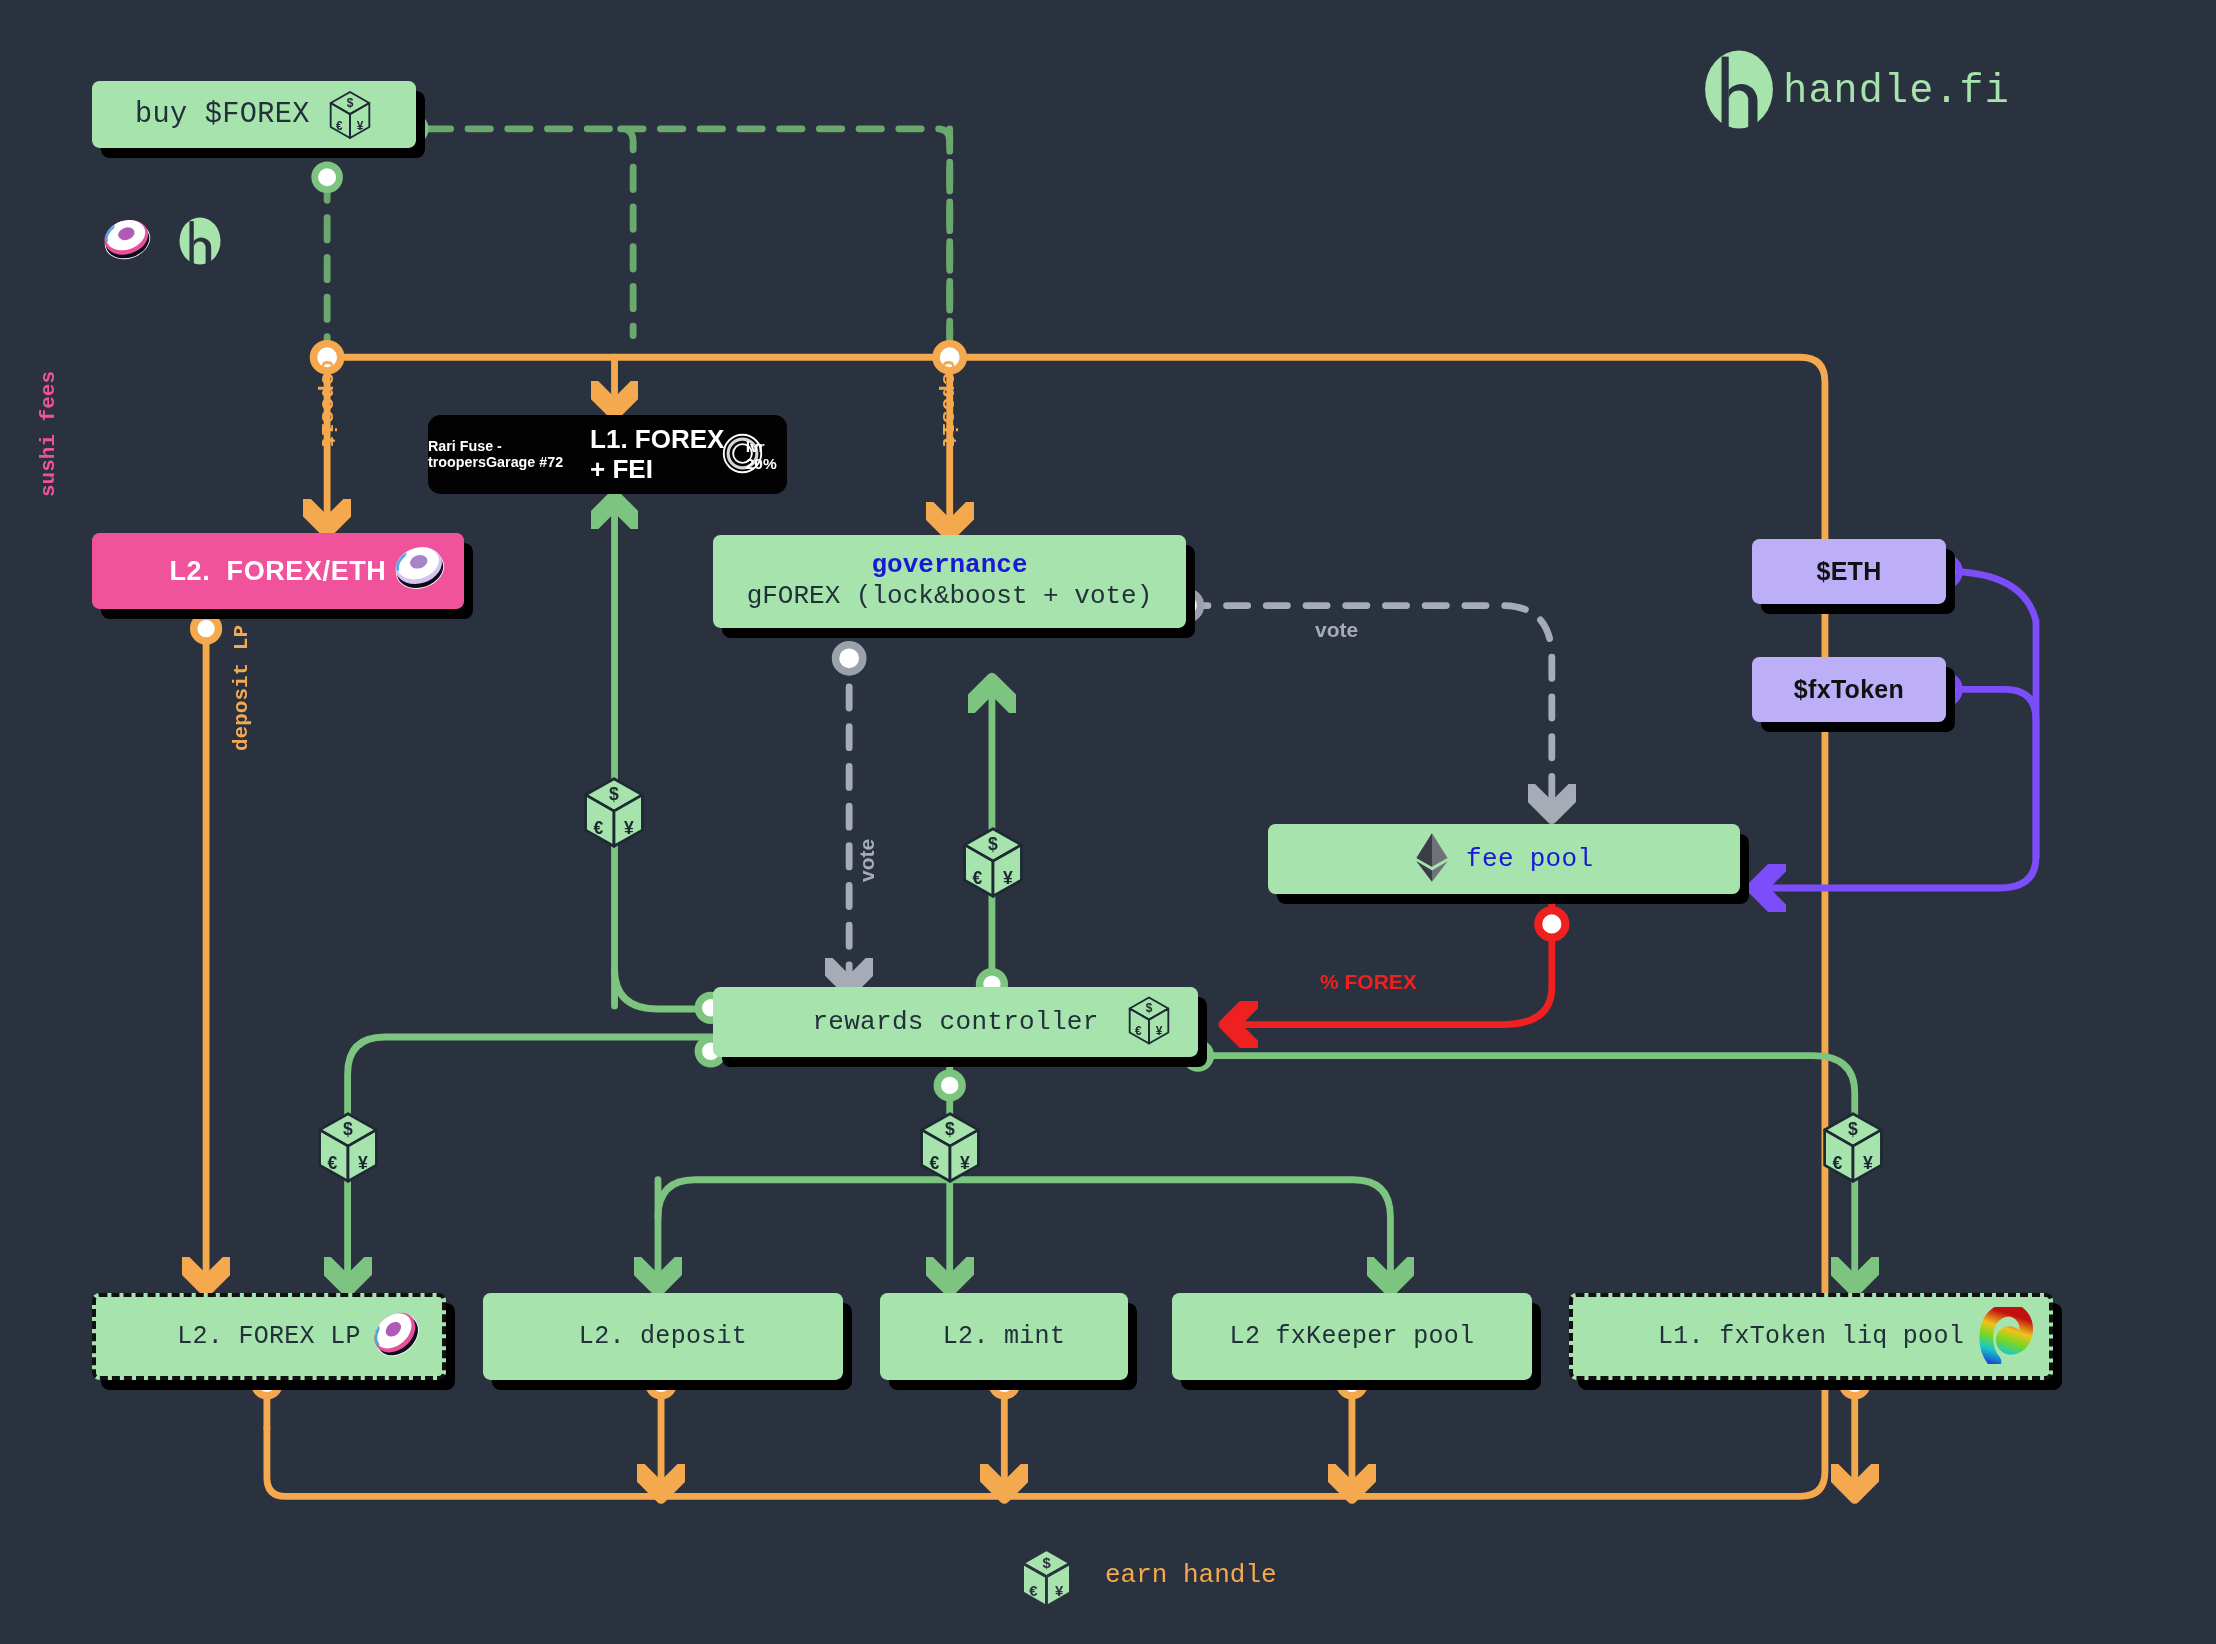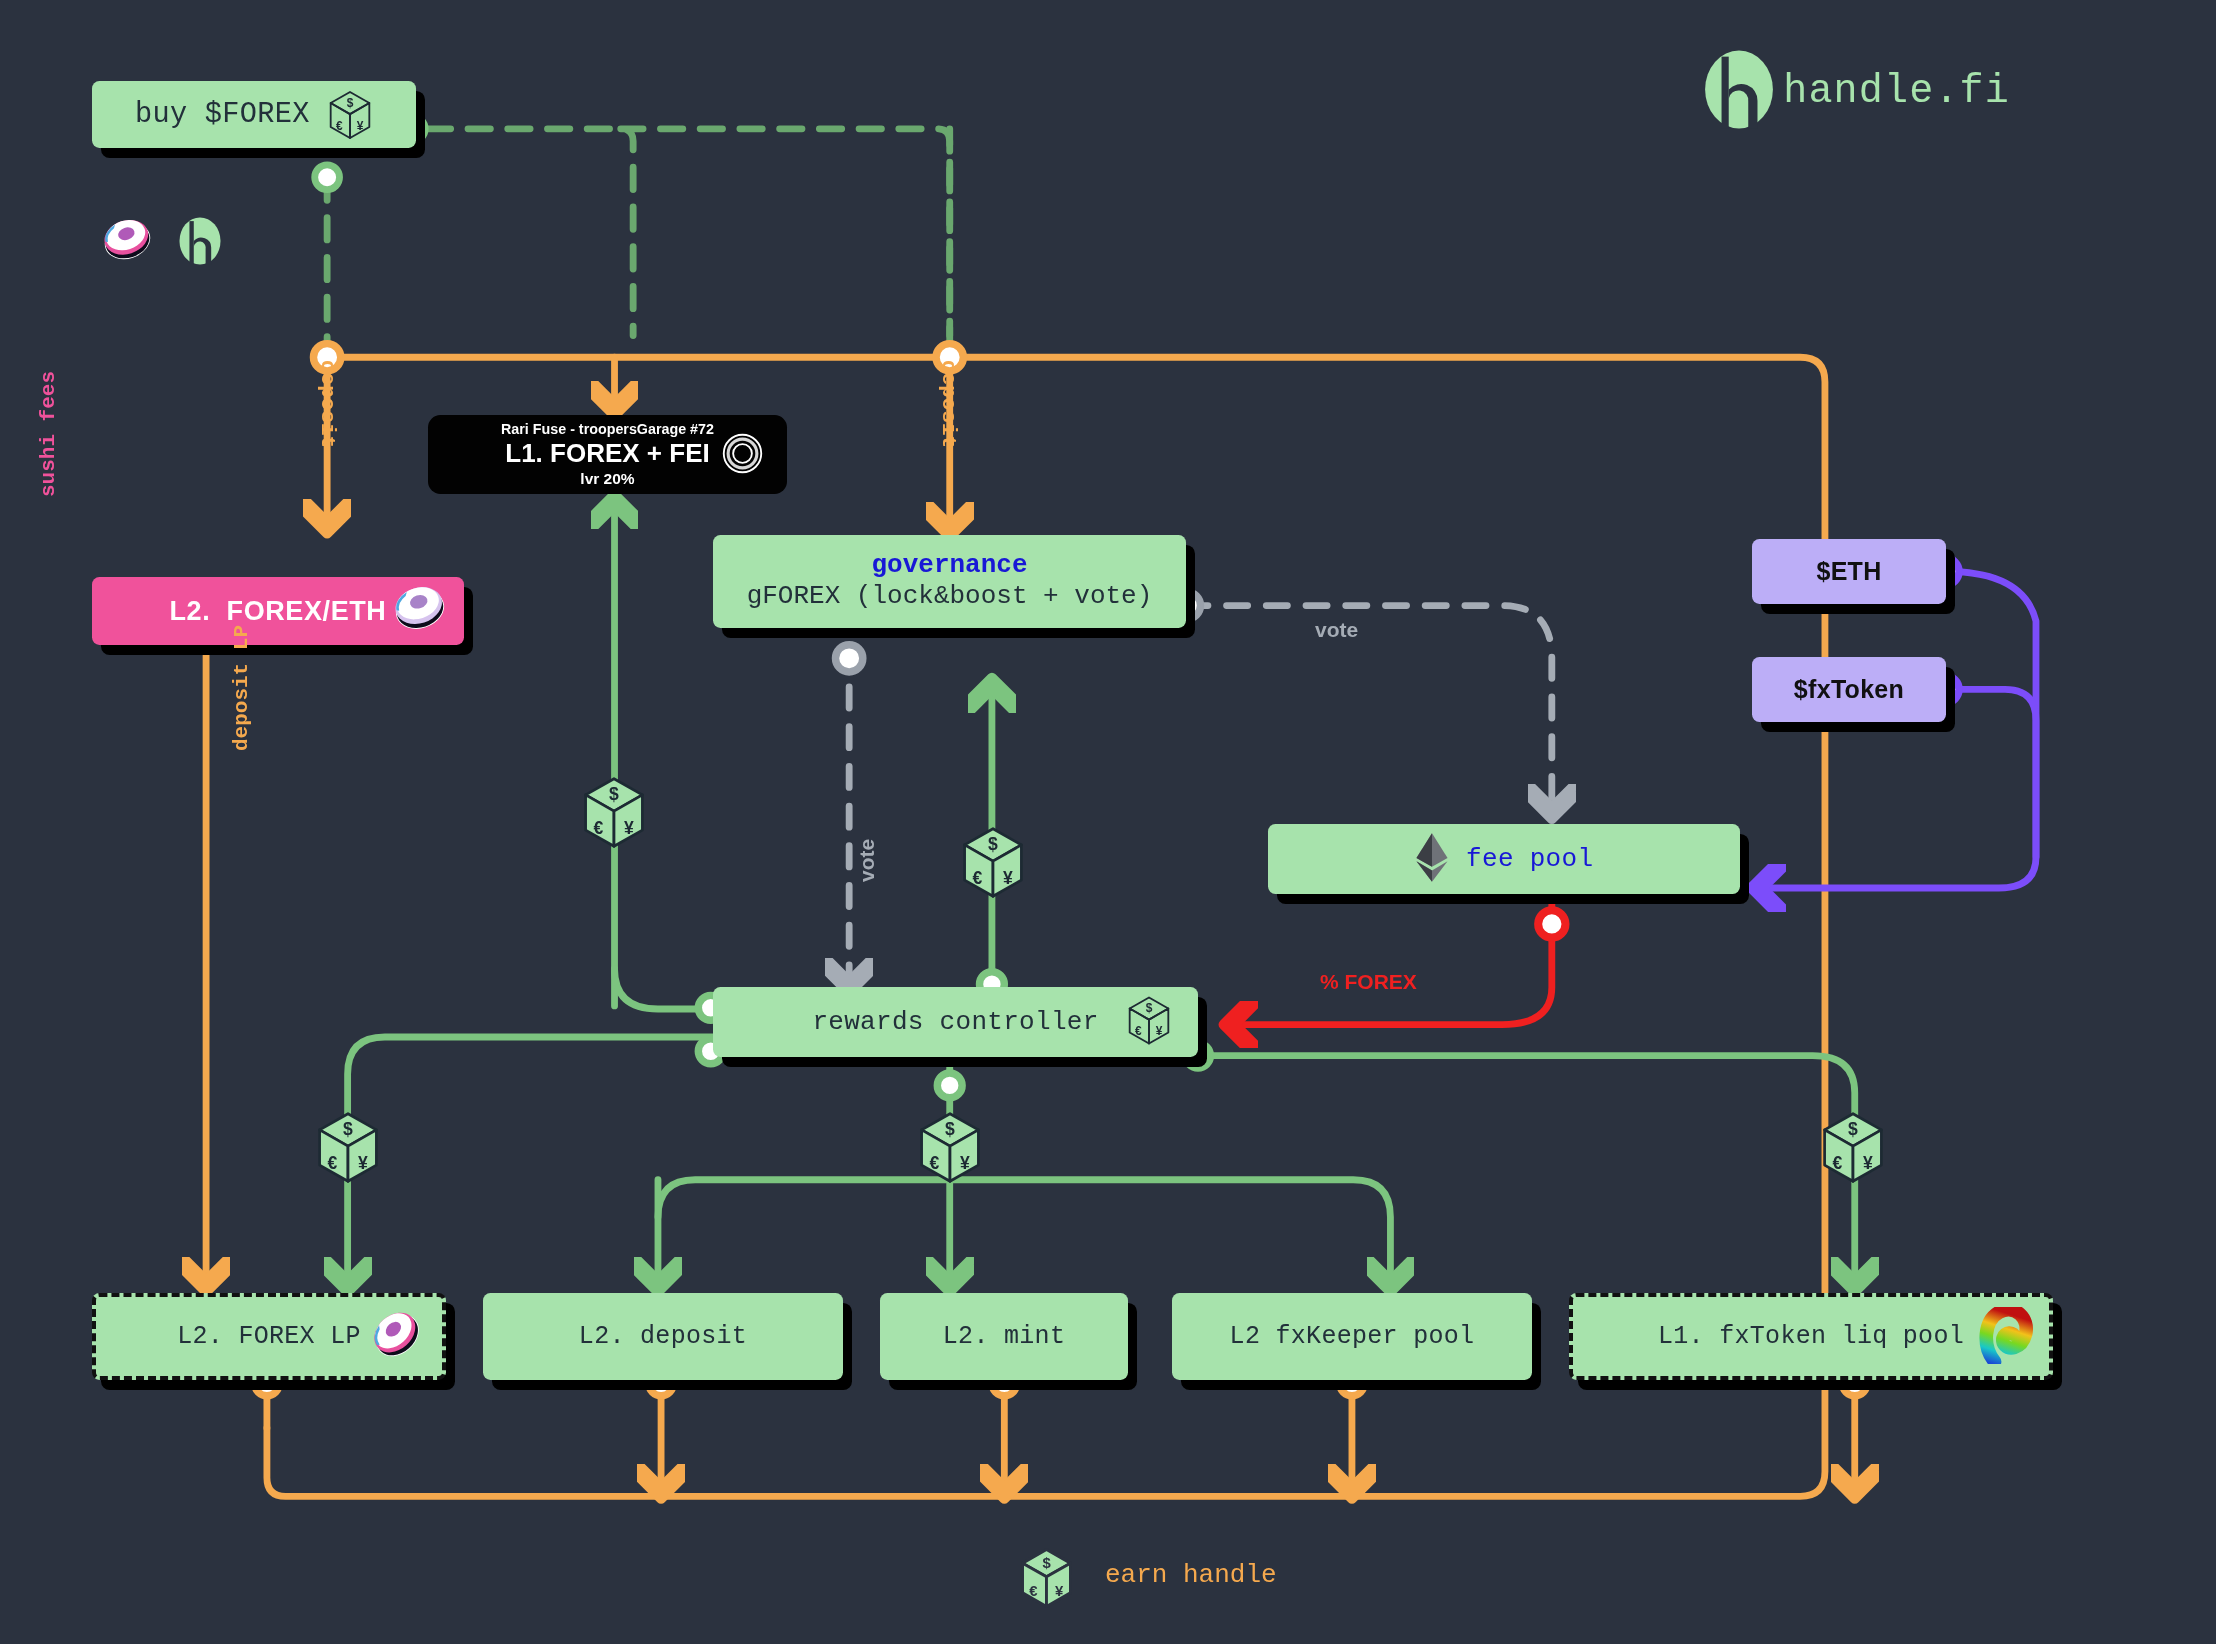--- a/index.html
+++ b/index.html
@@ -58,21 +58,21 @@
   
   #buy-forex { left:92px; top:81px; width:324px; height:67px; }
   #buy-forex .label { font-size:28.6px; }
 
   #rari { left:428px; top:415px; width:359px; height:79px; border-radius:13.7px; }
   #rari .face { border-radius:12.4px; flex-direction:column; justify-content:center; }
   .rari-top   { font-family:"Liberation Sans", sans-serif; font-weight:bold; color:#fff; font-size:14.3px; line-height:1.1;}
   .rari-mid   { font-family:"Liberation Sans", sans-serif; font-weight:bold; color:#fff; font-size:26px; line-height:1.15; margin-top:1.2px;}
   .rari-bot   { font-family:"Liberation Sans", sans-serif; font-weight:bold; color:#fff; font-size:15.5px; line-height:1.1; margin-top:1.9px;}
 
-  #l2-forexeth { left:92px; top:533px; width:372px; height:68px;margin-top:44px; }
+  #l2-forexeth { left:92px; top:533px; width:372px; height:76px; }
   #l2-forexeth .label { font-size:27px; color:#ffffff; font-family:"Liberation Sans", sans-serif; font-weight:bold; letter-spacing:0.6px;}
 
   #governance { left:713px; top:535px; width:473px; height:93px; }
   #governance .face { flex-direction:column; }
   .gov-title { color:#1818d6; font-size:26px; font-family:"Liberation Mono", monospace; font-weight:bold; line-height:1.15;}
   .gov-sub   { color:#22303a; font-size:26px; font-family:"Liberation Mono", monospace; line-height:1.2;}
 
   #eth-box    { left:1752px; top:539px; width:194px; height:65px; }
   #fxtoken-box{ left:1752px; top:657px; width:194px; height:65px; }
   #eth-box .label, #fxtoken-box .label { font-size:25px; color:#111; font-family:"Liberation Sans", sans-serif; font-weight:bold; }
@@ -353,21 +353,21 @@
       <svg width="46" height="50" viewBox="0 0 74 80">
         <ellipse cx="37" cy="40" rx="33" ry="38" fill="#a7e3ac"></ellipse>
         <path d="M20 78 L20 8 L27 8 L27 78 Z" fill="#2b323f"></path>
         <path d="M27 40 a16 16 0 0 1 28 11 L55 78 L46 78 L46 52 a9 9 0 0 0 -19 -3 Z" fill="#2b323f"></path>
       </svg>
     </span>
   </div>
 
   <div class="node black" id="rari">
     <div class="face">
-      <div style="position:relative;display:flex;flex-direction:column;align-items:center;z-index:2;">
+      <div style="position:relative;display:flex;flex-direction:row;align-items:center;z-index:2;">
         <span class="rari-top">Rari Fuse - troopersGarage #72</span>
         <span class="rari-mid">L1.  FOREX + FEI</span>
         <span class="rari-bot">lvr 20%</span>
       </div>
       <span style="position:absolute;right:22.3px;top:50%;transform:translateY(-50%);">
         <svg width="45" height="45" viewBox="0 0 72 72">
           <circle cx="36" cy="36" r="30" fill="none" stroke="#ffffff" stroke-width="3"></circle>
           <circle cx="36" cy="36" r="23" fill="none" stroke="#d6d6d6" stroke-width="5"></circle>
           <circle cx="36" cy="36" r="15" fill="none" stroke="#ffffff" stroke-width="3"></circle>
         </svg>

